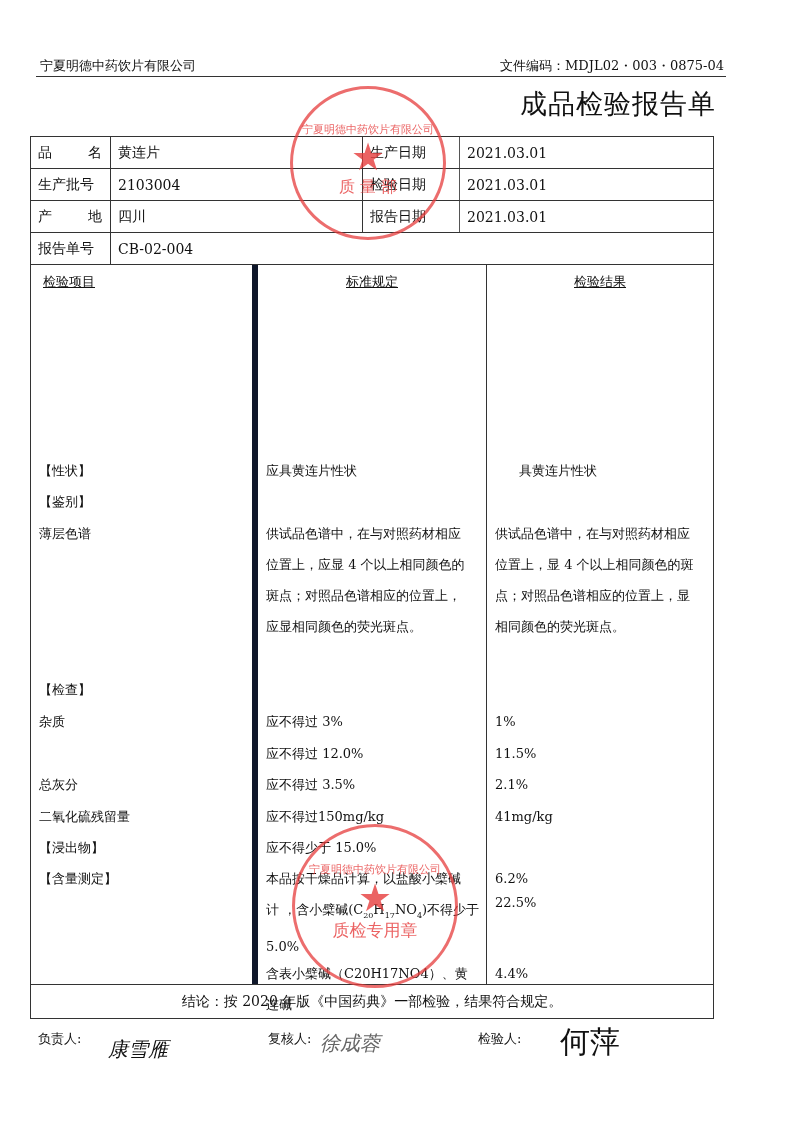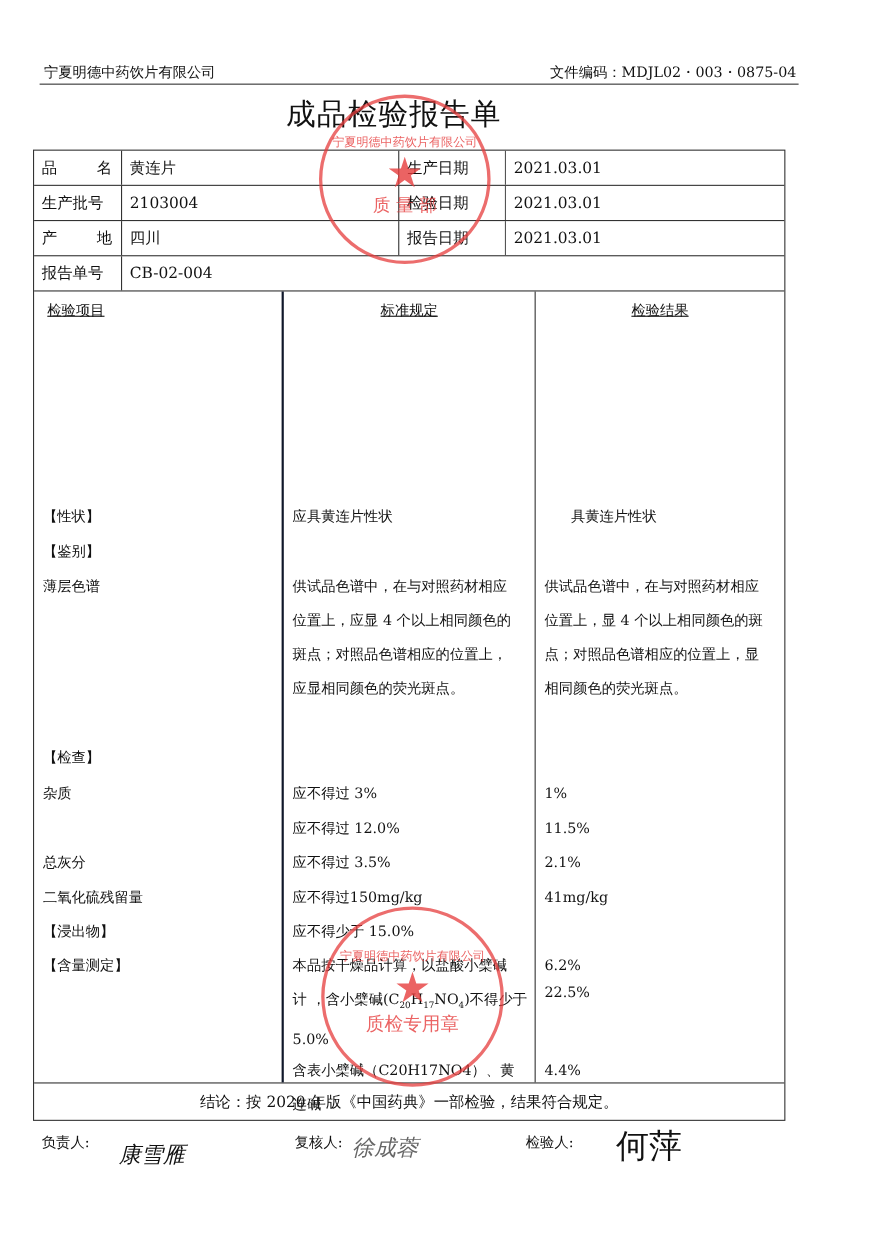--- a/index.html
+++ b/index.html
@@ -2,31 +2,31 @@
 <html><head>
 <meta charset="utf-8">
 <style>
   html, body { margin:0; padding:0; background:#fff; }
   body { width:800px; height:1131px; position:relative; overflow:hidden;
          font-family:"DejaVu Serif","Liberation Serif",serif; color:#111; }
   .abs { position:absolute; }
   .hdr-left { left:40px; top:57px; font-size:13px; }
   .hdr-right { right:76px; top:57px; font-size:13px; }
   .hdr-line { left:36px; top:76px; width:690px; height:0; border-top:1.5px solid #333; }
-  .title { left:0; top:86px; width:716px; text-align:center; font-size:27px; letter-spacing:1px;font-family:Liberation Mono, monospace; }
+  .title { left:0; top:86px; width:716px; text-align:right; font-size:27px; letter-spacing:1px;font-family:Liberation Mono, monospace; }
   .tbl { left:30px; top:136px; width:684px; border:1px solid #333; box-sizing:border-box; }
   .row { display:flex; border-bottom:1px solid #333; height:32px; box-sizing:border-box; align-items:center; font-size:14px; }
   .c { box-sizing:border-box; height:100%; display:flex; align-items:center; padding-left:7px; }
   .c1 { width:80px; border-right:1px solid #333; justify-content:space-between; padding-right:8px; }
   .c2 { width:252px; border-right:1px solid #333; }
   .c3 { width:97px; border-right:1px solid #555; }
   .c4 { flex:1; }
   .lower { display:flex; height:720px; border-bottom:1px solid #333; box-sizing:border-box; }
   .col { box-sizing:border-box; position:relative; font-size:12px; }
-  .colA { width:227px; border-right:2px solid #0f172a; }
+  .colA { width:227px; border-right:6px solid #0f172a; }
   .colB { width:229px; border-right:1px solid #333; }
   .colC { flex:1; }
   .line { position:absolute; left:6px; right:6px; white-space:nowrap; }
   .hdrtxt { text-decoration:underline; }
   .p { position:absolute; left:8px; right:6px; font-size:13px; line-height:31px; }
   sub { font-size:8px; }
   .concl { height:33px; display:flex; align-items:center; justify-content:center; font-size:14px; }
   .sig { top:1030px; font-size:13px; }
   .sign { font-family:"DejaVu Sans","Liberation Sans",sans-serif; }
   .stamp { border:3px solid rgba(230,60,60,0.75); border-radius:50%; color:rgba(230,60,60,0.8);

